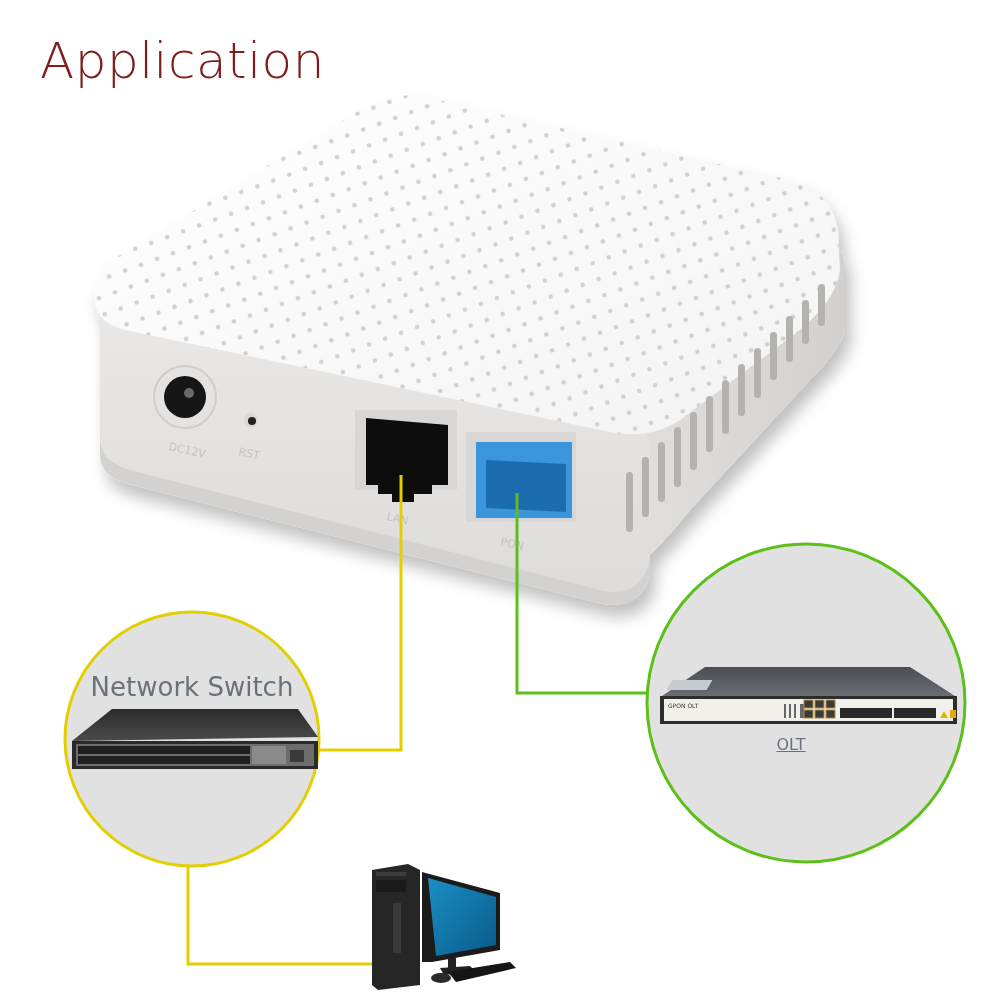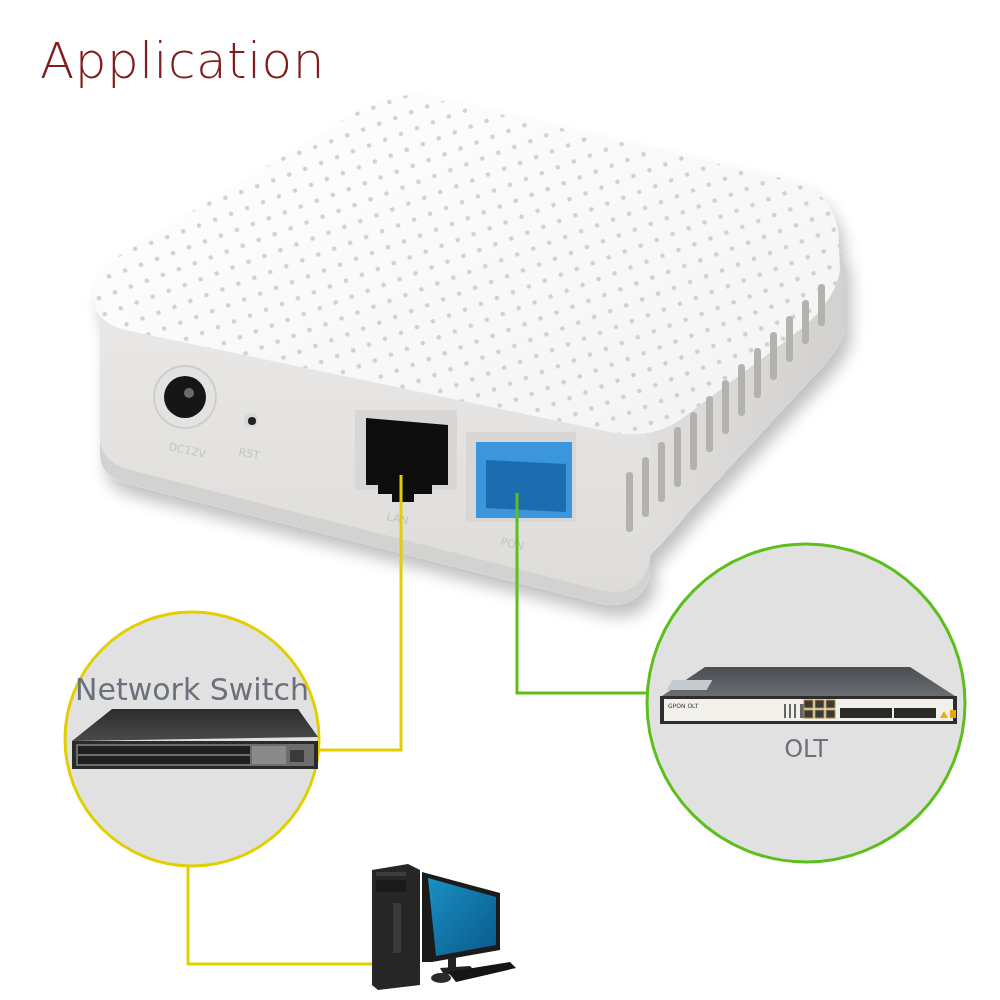--- a/index.html
+++ b/index.html
@@ -1,22 +1,22 @@
 <!DOCTYPE html>
 <html><head>
 <meta charset="utf-8">
 <style>
   html, body { margin:0; padding:0; }
   body { width:1000px; height:1000px; background:#ffffff; position:relative; overflow:hidden;
          font-family:"DejaVu Sans", sans-serif; }
   .abs { position:absolute; }
   #title { left:40px; top:32px; font-size:50px; color:#7f1d1d; font-weight:300; letter-spacing:0.5px; }
   svg#stage { position:absolute; left:0; top:0; width:1000px; height:1000px; }
-  .label-switch { left:64px; top:672px; width:256px; text-align:center; font-size:30px; color:#6b717c; }
-  .label-olt { left:646px; top:735px; width:320px; text-align:center; font-size:24px; color:#6b717c; }
+  .label-switch { left:64px; top:672px; width:256px; text-align:center; font-size:26px; color:#6b717c; }
+  .label-olt { left:631px; top:735px; width:320px; text-align:center; font-size:16px; color:#6b717c;text-decoration:underline; }
   .port-text { font-family:"DejaVu Sans", sans-serif; fill:#c4c4c2; font-size:11px; }
 </style>
 </head>
 <body>
 
 <div id="title" class="abs">Application</div>
 
 <svg id="stage" viewBox="0 0 1000 1000" xmlns="http://www.w3.org/2000/svg">
   <defs>
     <pattern id="dots" width="17" height="17" patternUnits="userSpaceOnUse" patternTransform="rotate(-20)">

